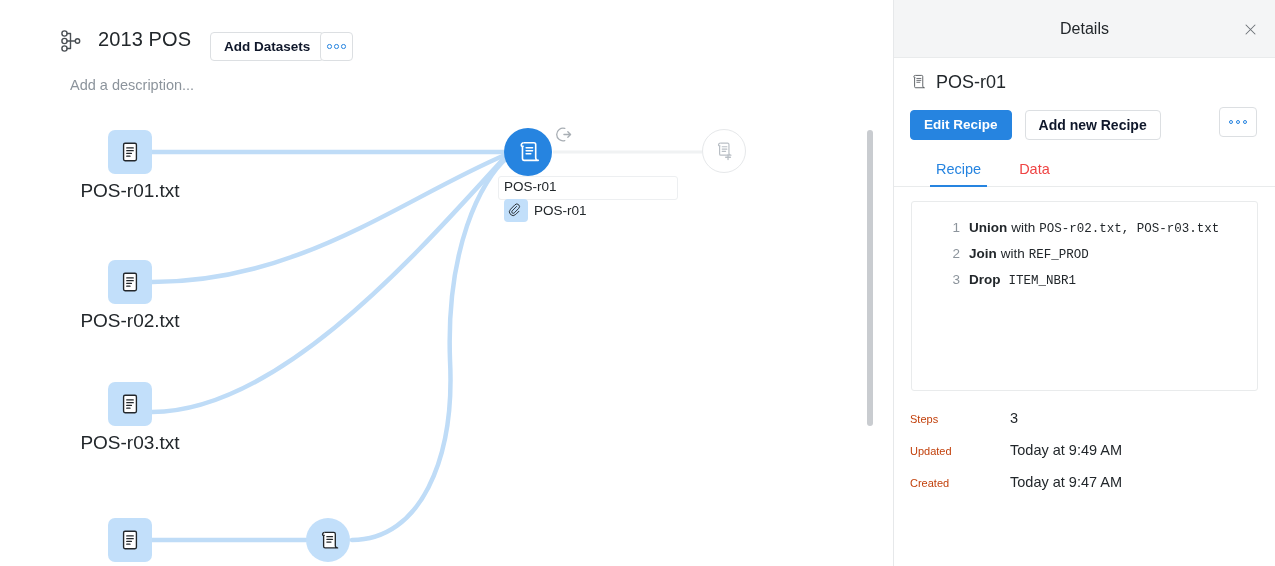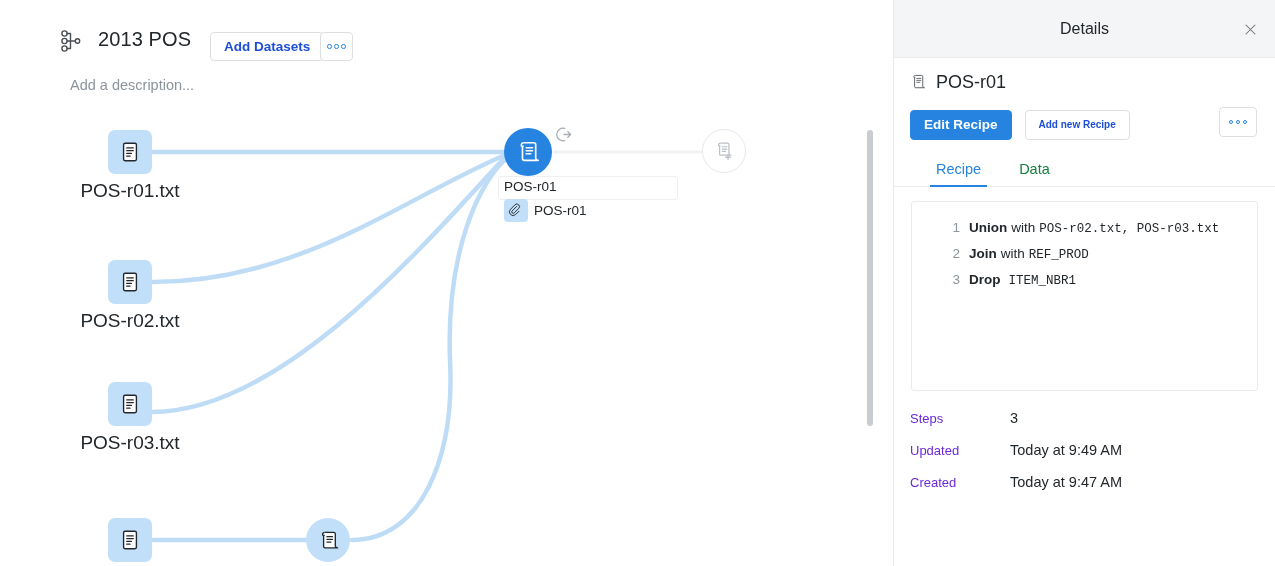--- a/index.html
+++ b/index.html
@@ -13,21 +13,21 @@
   
   .canvas-pane{position:absolute;left:0;top:0;width:893px;height:566px;background:#fff;overflow:hidden;}
 
   .flow-header{position:absolute;left:58px;top:28px;display:flex;height:36px;}
   .flow-type-icon{width:26px;height:26px;margin-right:14px;display:block;}
   .flow-title{font-size:20px;color:#22272b;letter-spacing:.1px;white-space:nowrap;}
 
   .btn{
     font-family:"Liberation Sans",sans-serif;
     border:1px solid #dcdfe2;background:#fff;border-radius:4px;
-    color:#1d4ed8;font-weight:bold;font-size:13.5px;
+    color:#0f172a;font-weight:bold;font-size:13.5px;
     cursor:pointer;padding:0 13px;height:28px;line-height:26px;white-space:nowrap;
   }
   .btn-add-datasets{position:absolute;left:210px;top:32px;height:29px;}
   .btn-kebab{position:absolute;left:320px;top:32px;width:33px;height:29px;padding:0;
     display:flex;align-items:center;justify-content:center;}
   .kebab-dots{display:flex;gap:2.5px;}
   .kebab-dots i{display:block;width:4.5px;height:4.5px;border-radius:50%;border:1.2px solid #2684e0;box-sizing:border-box;}
 
   .flow-desc{position:absolute;left:70px;top:77px;font-size:14.5px;color:#8c949c;}
 
@@ -85,44 +85,44 @@
     position:absolute;right:10px;top:14px;width:30px;height:30px;border:0;background:transparent;
     cursor:pointer;display:flex;align-items:center;justify-content:center;padding:0;
   }
 
   .dp-title-row{display:flex;align-items:center;padding:14px 0 0 16px;}
   .dp-title-icon{width:17px;height:19px;margin-right:9px;flex:none;}
   .dp-title{font-size:18px;color:#22272b;}
 
   .dp-actions{position:relative;padding:15px 0 0 16px;display:flex;align-items:center;gap:13px;height:34px;}
   .btn-primary{background:#2684e0;border-color:#2684e0;color:#fff;height:30px;line-height:28px;font-size:13.5px;}
-  .btn-secondary{height:30px;line-height:28px;font-size:10px;}
+  .btn-secondary{height:30px;line-height:28px;font-size:14px;}
   .btn-kebab-panel{position:absolute;right:18px;top:14px;width:38px;height:30px;padding:0;
     display:flex;align-items:center;justify-content:center;}
 
   .dp-tabs{margin-top:18px;display:flex;gap:26px;padding:0 16px;border-bottom:1px solid #e9ebec;}
-  .dp-tab{font-size:14.5px;color:#15803d;padding-bottom:8px;cursor:pointer;border-bottom:2px solid transparent;
+  .dp-tab{font-size:14.5px;color:#ef4444;padding-bottom:8px;cursor:pointer;border-bottom:2px solid transparent;
     margin-bottom:-1px;background:none;border-top:0;border-left:0;border-right:0;font-family:inherit;}
   .dp-tab.active{color:#2684e0;border-bottom-color:#2684e0;margin-left:20px;}
 
   .dp-section-label{padding:14px 0 0 16px;font-size:13.5px;color:#8c949c;}
 
   .steps-box{
     margin:14px 17px 0 17px;height:190px;border:1px solid #e9ebec;border-radius:3px;
     box-sizing:border-box;padding:14px 0 0 0;background:#fff;overflow:hidden;
   }
   .step-row{display:flex;align-items:baseline;padding:4px 0 6px 32px;font-size:13.5px;color:#22272b;}
   .step-num{width:16px;color:#8c949c;text-align:right;margin-right:9px;flex:none;}
   .step-op{font-weight:bold;margin-right:4px;}
   .step-prep{margin-right:4px;}
   .mono{font-family:"Liberation Mono","DejaVu Sans Mono",monospace;font-size:12.5px;}
 
   .meta{margin-top:19px;padding-left:16px;}
   .meta-row{display:flex;align-items:baseline;height:32px;}
-  .meta-key{width:100px;flex:none;font-size:13px;color:#6d28d9;}
+  .meta-key{width:100px;flex:none;font-size:11px;color:#c2410c;}
   .meta-val{font-size:14.5px;color:#22272b;}
 </style>
 </head>
 <body>
 
 <div class="app">
 
   <div class="canvas-pane">
 
     <svg width="893" height="566" style="position:absolute;left:0;top:0;">

